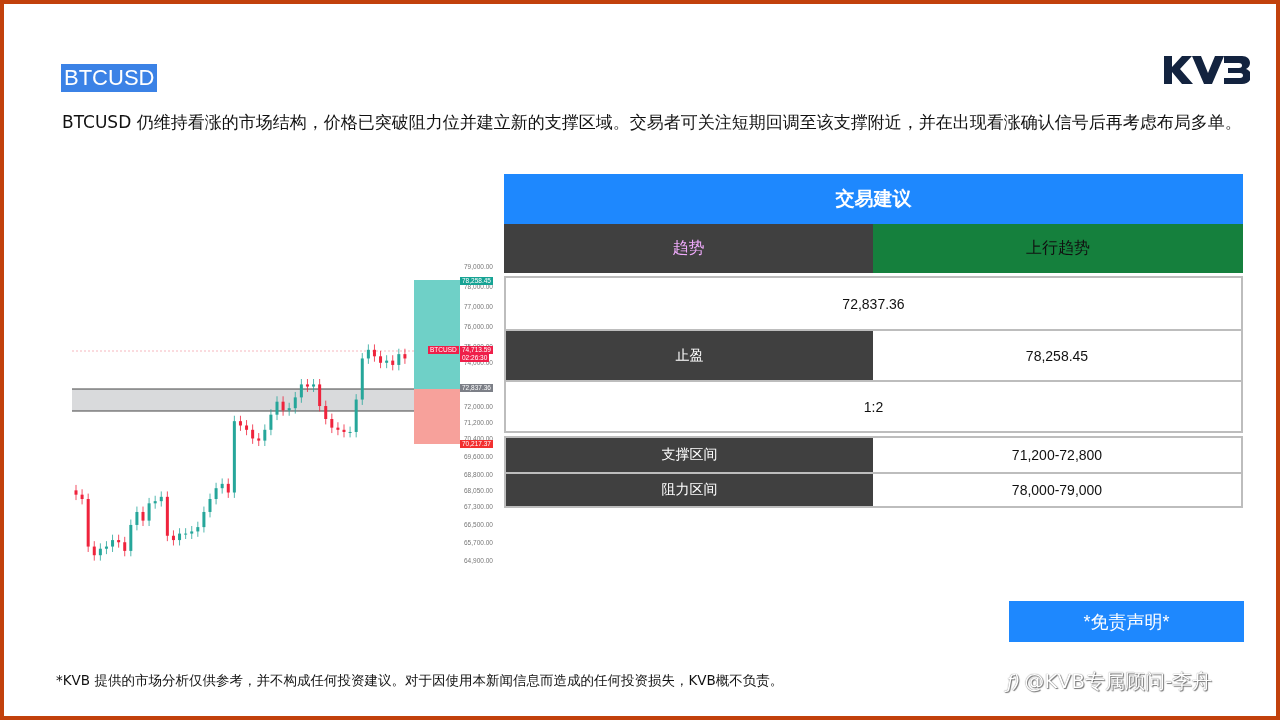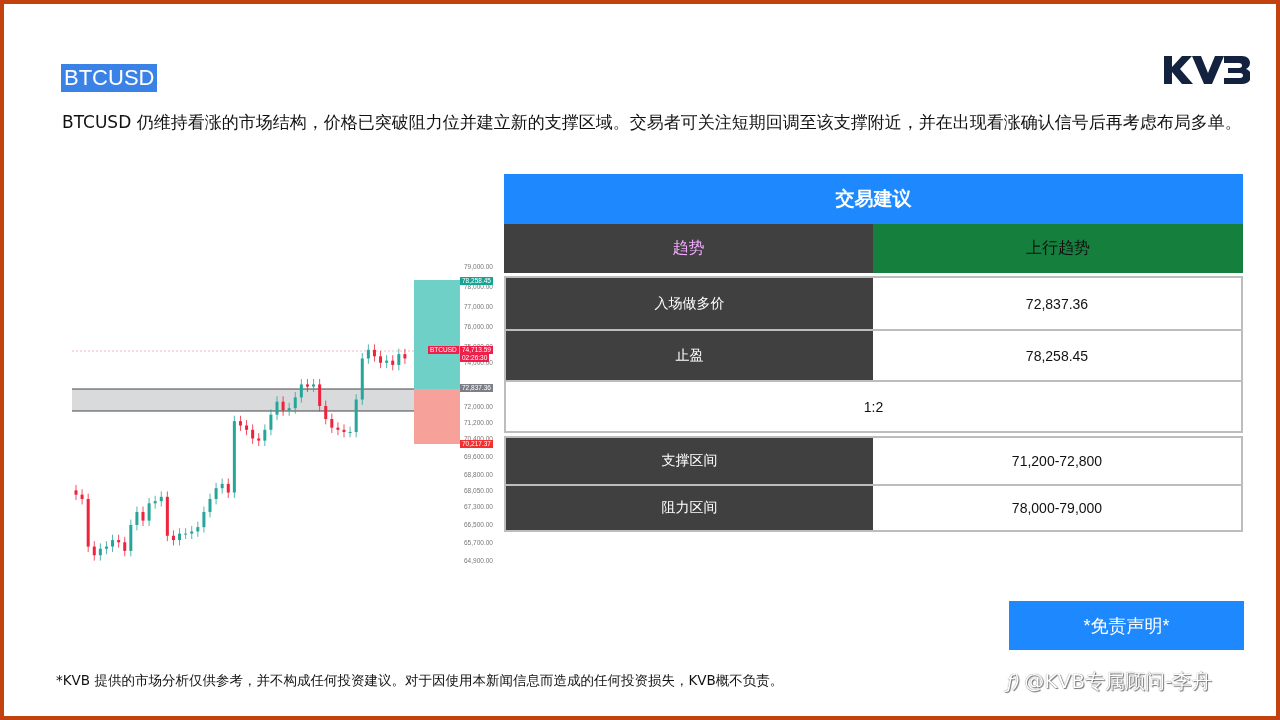--- a/index.html
+++ b/index.html
@@ -24,23 +24,23 @@
   .trade-header { height: 50px; background: #1e88fe; color: #fff; font-size: 19px; font-weight: bold;
     display: flex; align-items: center; justify-content: center; text-align: right; }
   .trend-row { display: flex; height: 49px; margin-top: 0; }
   .trend-row .k { width: 369px; background: #404040; color: #f0abfc; font-size: 16px; display:flex; align-items:center; justify-content:center; }
   .trend-row .v { flex: 1; background: #15803d; color: #111; font-size: 16px; display:flex; align-items:center; justify-content:center; }
   .group { border: 2px solid #bdbdbd; border-top-width: 2px; margin-top: 3px; }
   .row { display: flex; height: 51px; border-top: 2px solid #bdbdbd; }
   .row:first-child { border-top: none; }
   .row .k { width: 367px; background: #404040; color: #fff; font-size: 14px; display:flex; align-items:center; justify-content:center; }
   .row .v { flex: 1; background: #fff; color: #111; font-size: 14px; display:flex; align-items:center; justify-content:center; font-family: "Liberation Sans", sans-serif; }
-  .group2 .row { height: 46px; }
-
-  .disclaimer-btn { position: absolute; left: 1005px; top: 597px; width: 235px; height: 49px; background: #1e88fe;
+  .group2 .row { height: 34px; }
+
+  .disclaimer-btn { position: absolute; left: 1005px; top: 597px; width: 235px; height: 41px; background: #1e88fe;
     color: #fff; font-size: 18px; display: flex; align-items: center; justify-content: center; border: none; }
 
   .footnote { position: absolute; left: 52px; top: 668px; font-size: 13.5px; color: #111; }
   .watermark { position: absolute; left: 1003px; top: 664px; font-size: 20px; color: #fff;
     text-shadow: 0 0 1px #555, 1px 1px 1px #777; display: flex; align-items: center; gap: 4px; }
   .watermark .wm-icon { font-size: 18px; font-style: italic; }
 </style>
 </head>
 <body>
 
@@ -212,21 +212,20 @@
   </div>
 
   <div class="trade">
     <div class="trade-header">交易建议</div>
     <div class="trend-row">
       <div class="k">趋势</div>
       <div class="v">上行趋势</div>
     </div>
     <div class="group">
       <div class="row">
-        <div class="k">入场做多价</div>
         <div class="v">72,837.36</div>
       </div>
       <div class="row">
         <div class="k">止盈</div>
         <div class="v">78,258.45</div>
       </div>
       <div class="row">
         <div class="v">1:2</div>
       </div>
     </div>

